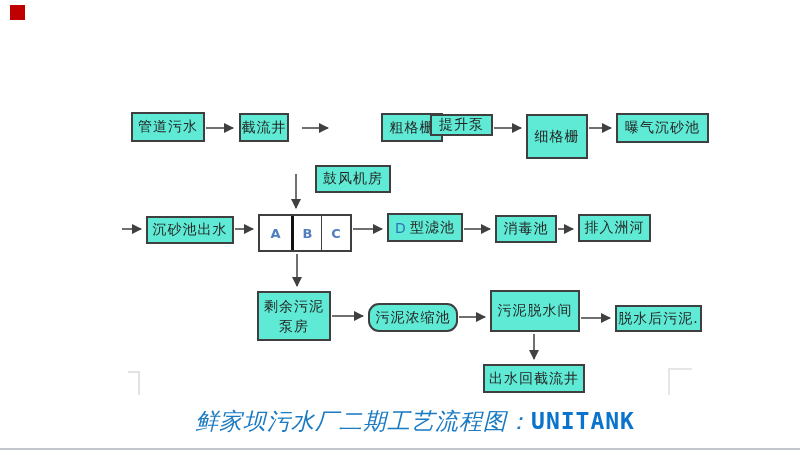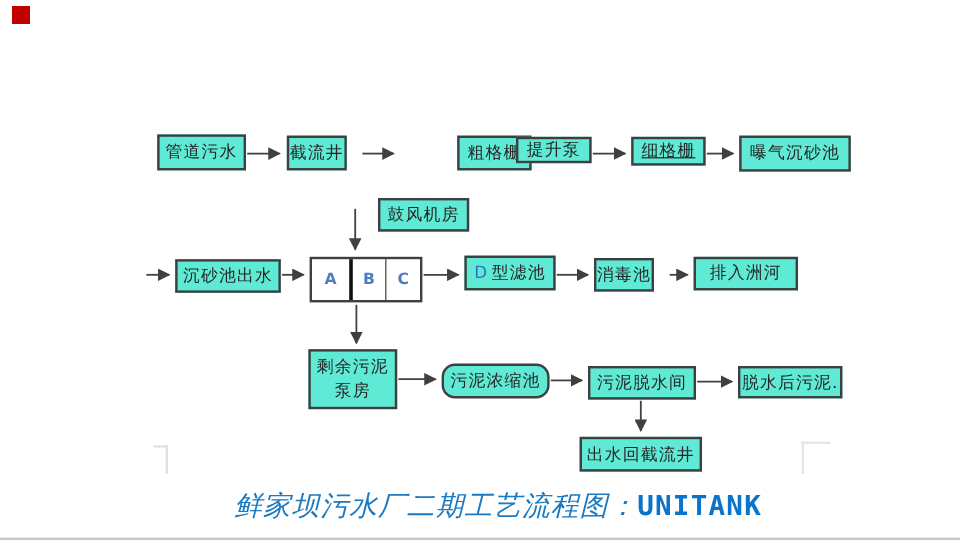--- a/index.html
+++ b/index.html
@@ -88,45 +88,45 @@
     <line x1="459" y1="317" x2="485" y2="317" marker-end="url(#ah)"></line>
     <line x1="581" y1="318" x2="610" y2="318" marker-end="url(#ah)"></line>
     <line x1="534" y1="334" x2="534" y2="359" marker-end="url(#ah)"></line>
   </g>
 </svg>
 
 <div class="fbox" style="left:131px;top:112px;width:74px;height:30px;">管道污水</div>
 <div class="fbox" style="left:239px;top:113px;width:50px;height:29px;">截流井</div>
 <div class="fbox" style="left:333px;top:113px;width:62px;height:29px;margin-left:48px;">粗格栅</div>
 <div class="fbox" style="left:430px;top:114px;width:63px;height:22px;">提升泵</div>
-<div class="fbox" style="left:526px;top:114px;width:62px;height:24px;text-decoration:underline;">细格栅</div>
+<div class="fbox" style="left:526px;top:114px;width:62px;height:45px;">细格栅</div>
 <div class="fbox" style="left:616px;top:113px;width:93px;height:30px;">曝气沉砂池</div>
 
 <div class="fbox" style="left:301px;top:165px;width:76px;height:28px;margin-left:14px;">鼓风机房</div>
 <div class="fbox" style="left:146px;top:216px;width:88px;height:28px;">沉砂池出水</div>
 
 <div id="unitank">
   <div class="cell cell-a">A</div>
   <div class="cell cell-b">B</div>
   <div class="cell cell-c">C</div>
 </div>
 
 <div class="fbox" style="left:387px;top:213px;width:76px;height:29px;">
   <span class="d-prefix">D</span>
   <span>型滤池</span>
 </div>
-<div class="fbox" style="left:495px;top:215px;width:50px;height:28px;">消毒池</div>
-<div class="fbox" style="left:578px;top:214px;width:87px;height:28px;">排入洲河</div>
+<div class="fbox" style="left:495px;top:215px;width:62px;height:28px;">消毒池</div>
+<div class="fbox" style="left:578px;top:214px;width:73px;height:28px;">排入洲河</div>
 
 <div class="fbox two-line" style="left:257px;top:291px;width:74px;height:50px;">
   <span>剩余污泥</span>
   <span>泵房</span>
 </div>
 <div class="fbox" style="left:368px;top:303px;width:90px;height:29px;border-radius:11px;">污泥浓缩池</div>
-<div class="fbox" style="left:490px;top:305px;width:90px;height:28px;">污泥脱水间</div>
+<div class="fbox" style="left:490px;top:290px;width:90px;height:42px;">污泥脱水间</div>
 <div class="fbox" style="left:615px;top:305px;width:87px;height:27px;">脱水后污泥.</div>
 <div class="fbox" style="left:483px;top:364px;width:102px;height:29px;">出水回截流井</div>
 
 <div id="corner-mark-left" class="corner-mark"></div>
 <div id="corner-mark-right" class="corner-mark"></div>
 
 <div id="caption">
   <span class="cn">鲜家坝污水厂二期工艺流程图：</span><span class="en">UNITANK</span>
 </div>
 

